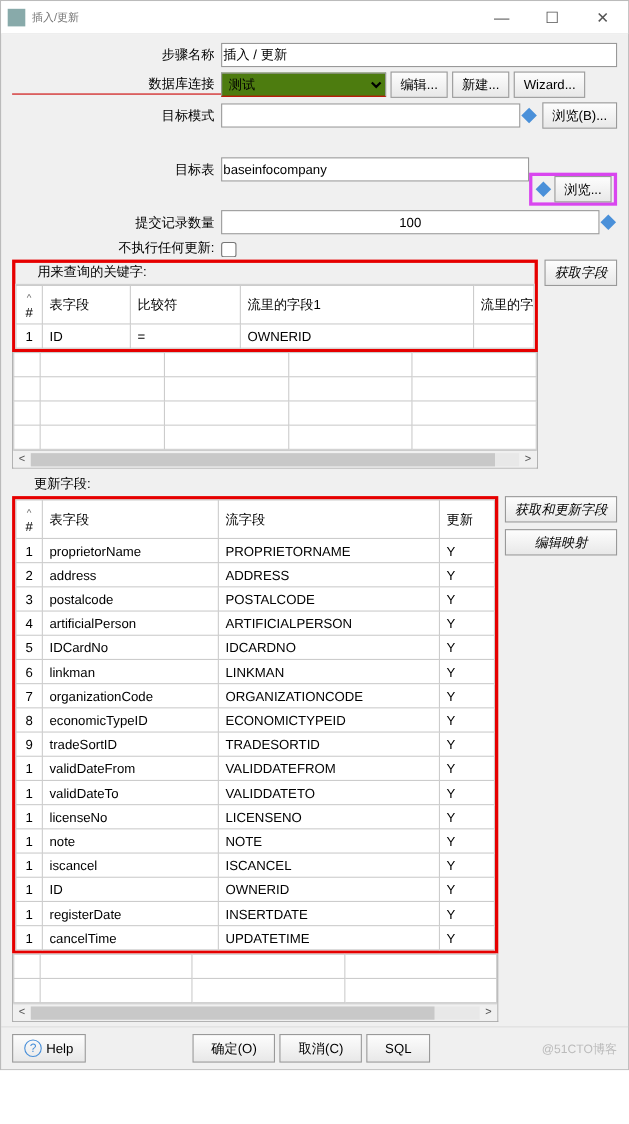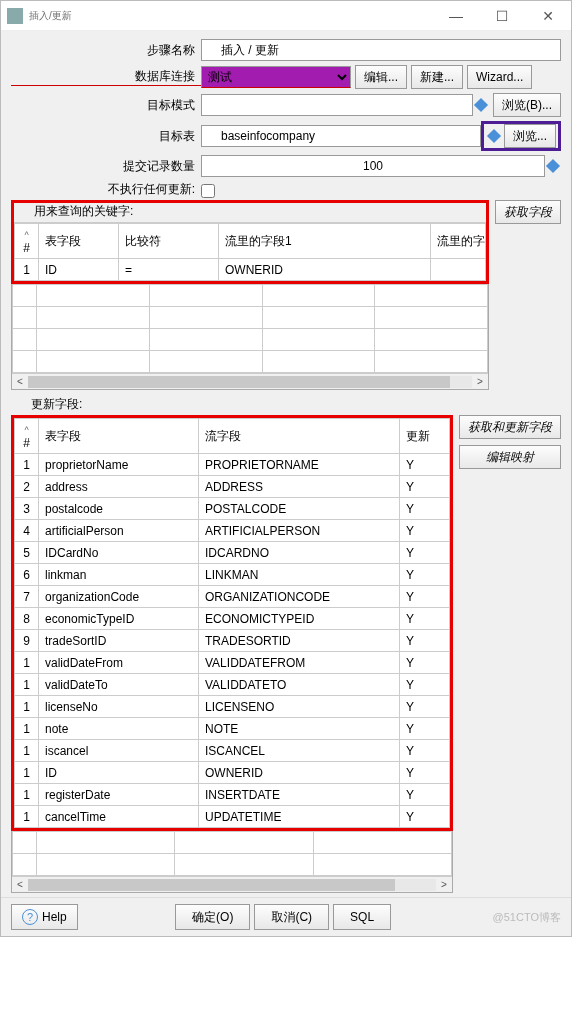--- a/index.html
+++ b/index.html
@@ -7,25 +7,25 @@
 .window { border: 1px solid #bbb; background: #f0f0f0; }
 .titlebar { display: flex; align-items: center; height: 30px; background: #fff; border-bottom: 1px solid #eee; }
 .titlebar-icon { width: 16px; height: 16px; margin: 0 6px; background: #8aa; display: inline-block; }
 .titlebar-text { flex: 1; font-size: 10px; color: #737373; }
 .titlebar-btns { display: flex; }
 .titlebar-btn { width: 46px; height: 30px; display: flex; align-items: center; justify-content: center; color: #555; font-size: 14px; }
 
 .content { padding: 8px 10px 4px 10px; }
 .form-row { display: flex; align-items: center; margin-bottom: 4px; }
 .form-label { width: 190px; text-align: right; padding-right: 6px; font-size: 12px; }
-.form-input { height: 22px; border: 1px solid #999; padding: 0 19px; font-size: 12px; background: #fff; }
-.form-select { height: 22px; border: 1px solid #999; font-size: 12px; background: #a21caf; padding: 0 2px; }
+.form-input { height: 22px; border: 1px solid #999; padding: 0 1px; font-size: 12px; background: #fff; }
+.form-select { height: 22px; border: 1px solid #999; font-size: 12px; background: #4d7c0f; padding: 0 2px; }
 .btn { height: 24px; border: 1px solid #999; background: linear-gradient(#fdfdfd,#e8e8e8); padding: 0 8px; font-size: 12px; margin-left: 4px; cursor: pointer; }
 .diamond { display: inline-block; width: 10px; height: 10px; background: #4a90d9; transform: rotate(45deg); margin: 0 3px; vertical-align: middle; }
-.red-box { border: 3px solid #4c1d95; }
+.red-box { border: 3px solid #d946ef; margin-top: 36px; }
 .browse-wrap { display: inline-flex; align-items: center; padding: 0 2px; }
 
 .checkbox-row { display: flex; align-items: flex-end; margin-left: 70px; margin-bottom: 2px; }
 .checkbox-row .lbl { width: 120px; text-align: right; padding-right: 6px; font-size: 12px; }
 .checkbox-row input[type=checkbox] { width: 14px; height: 14px; }
 
 .section-label { font-size: 12px; padding: 0 0 2px 20px; }
 .table-zone { display: flex; align-items: flex-start; }
 .table-wrap { flex: 1; background: #fff; border: 1px solid #aaa; }
 .red-outline { border: 3px solid #e60000; }

